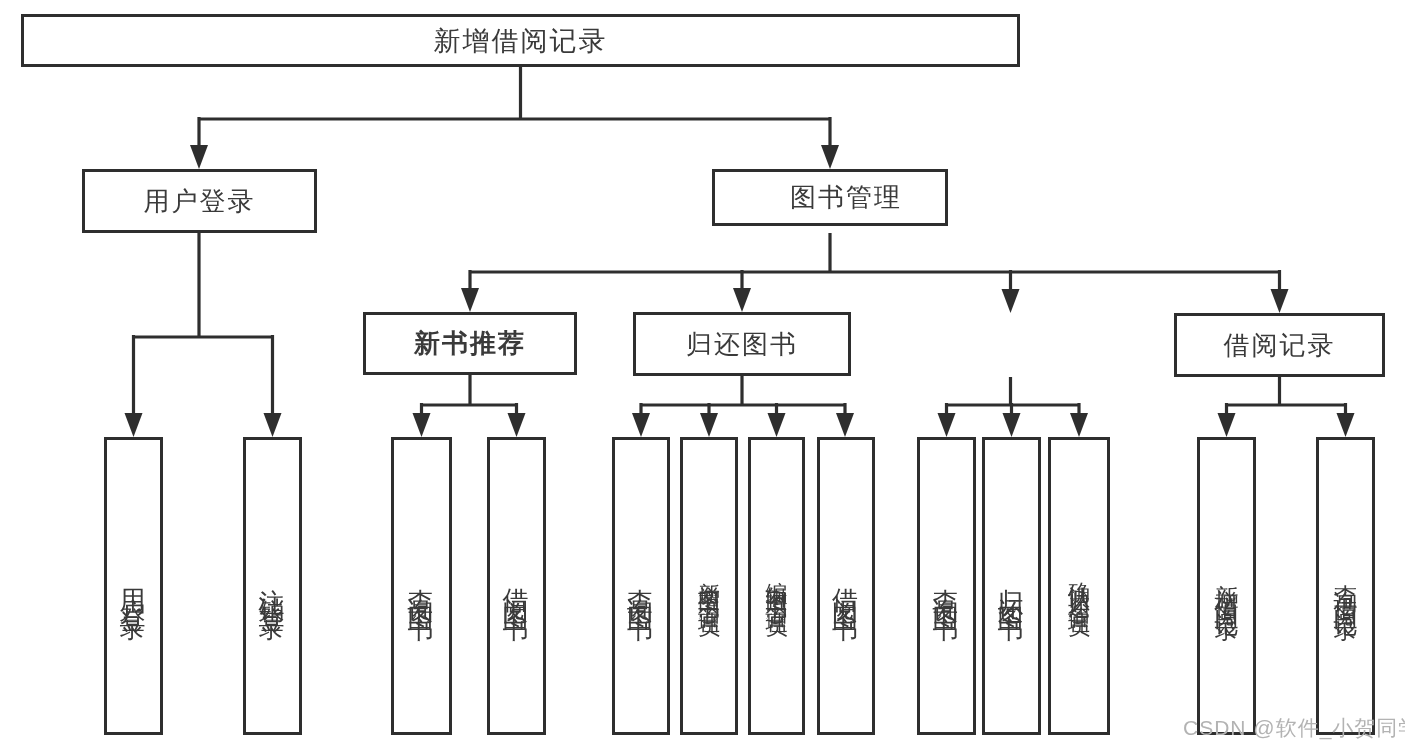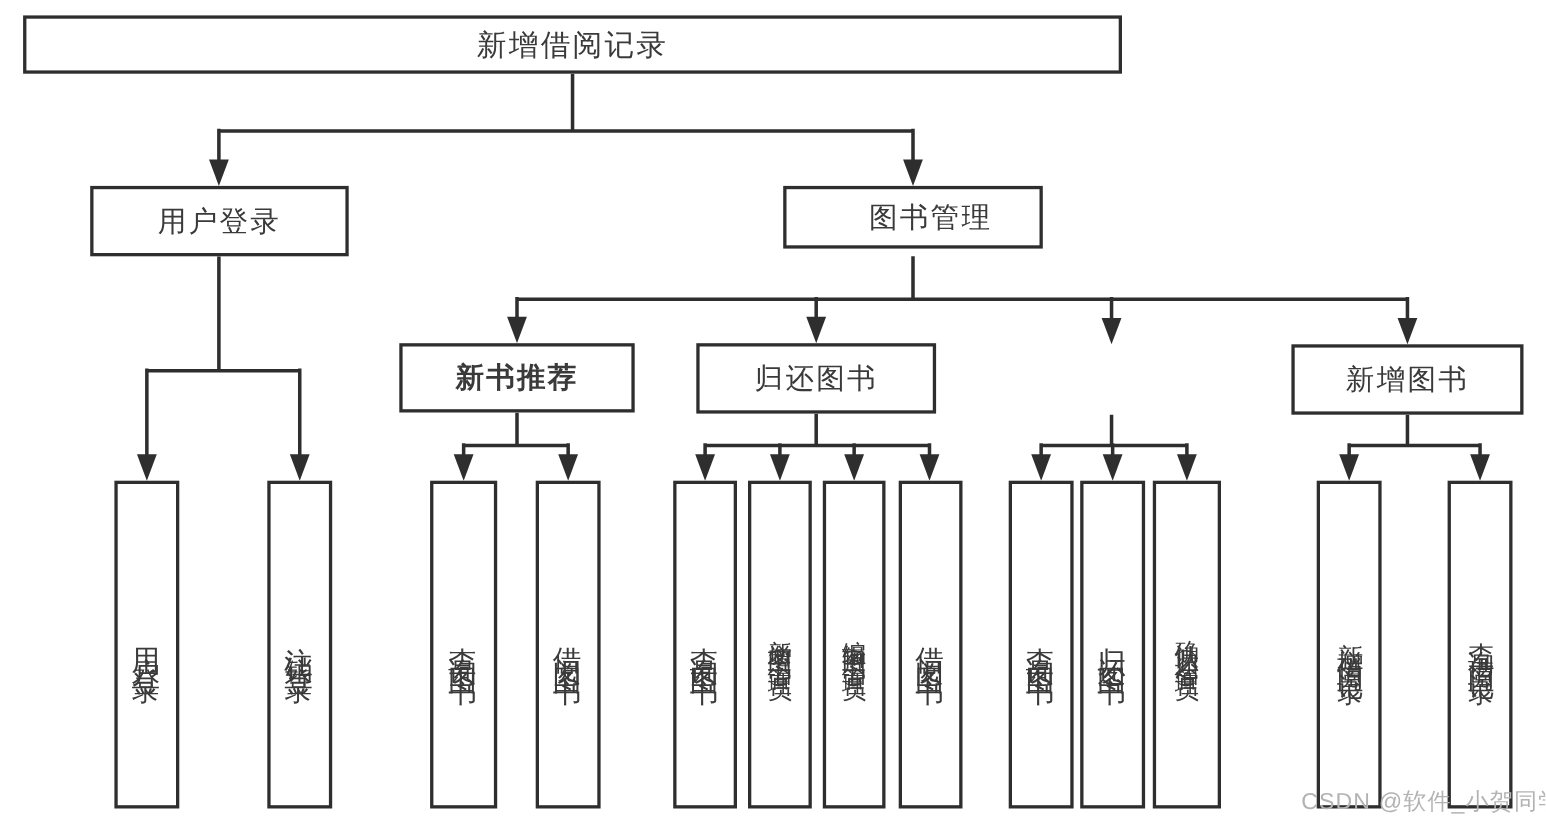--- a/index.html
+++ b/index.html
@@ -116,21 +116,21 @@
     </g>
   </svg>
 
   <div class="box" id="root">新增借阅记录</div>
 
   <div class="box h" id="login">用户登录</div>
   <div class="box h" id="mgmt">图书管理</div>
 
   <div class="box h" id="rec">新书推荐</div>
   <div class="box h" id="borrow">归还图书</div>
-  <div class="box h" id="records">新增图书</div>
+  <div class="box h" id="records">借阅记录</div>
 
   <div class="box leaf" id="a1">用户登录</div>
   <div class="box leaf" id="a2">注销登录</div>
 
   <div class="box leaf" id="b1">查询图书</div>
   <div class="box leaf" id="b2">借阅图书</div>
 
   <div class="box leaf" id="c1">查询图书</div>
   <div class="box leaf l9" id="c2">新增图书（管理员）</div>
   <div class="box leaf l9" id="c3">编辑图书（管理员）</div>

